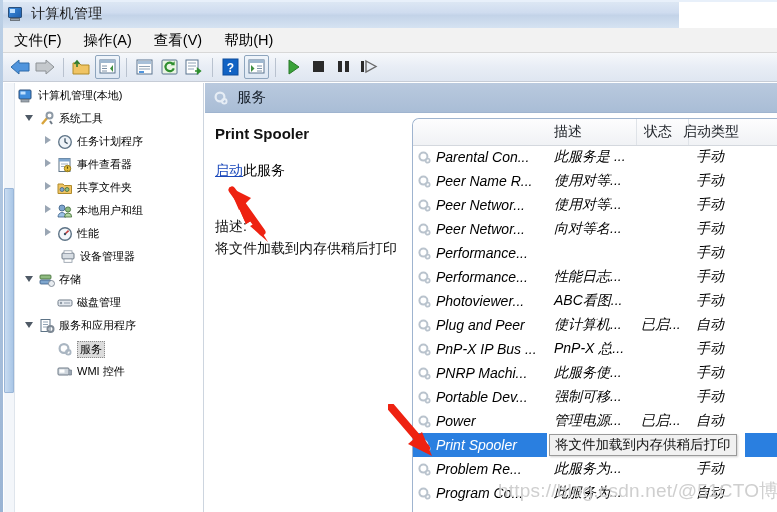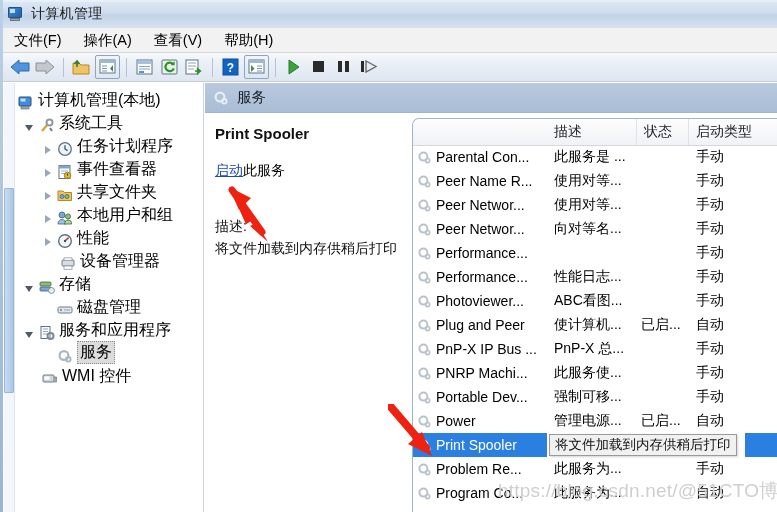--- a/index.html
+++ b/index.html
@@ -5,21 +5,21 @@
   html,body{margin:0;padding:0;}
   body{
     width:777px;height:512px;overflow:hidden;
     font-family:"Liberation Sans","DejaVu Sans",sans-serif;
     font-size:13px;color:#000;background:#fff;
   }
   #app{position:relative;width:777px;height:512px;overflow:hidden;background:#fff;}
 
   
   .titlebar{
-    position:absolute;left:0;top:0;width:777px;height:28px;
+    position:absolute;left:0;top:0;width:679px;height:28px;
     background:linear-gradient(to bottom,#dfe9f5 0%,#cfdcef 45%,#c3d3e8 55%,#d6e3f2 100%);
     display:flex;align-items:center;padding-left:7px;box-sizing:border-box;
   }
   .titlebar .tbicon{width:17px;height:16px;margin-right:7px;position:relative;flex:none;}
   .titlebar .tbtext{font-size:14px;color:#1b1b1b;letter-spacing:.3px;}
   .winborder-left{position:absolute;left:0;top:0;width:3px;height:512px;background:linear-gradient(to bottom,#bcd0e6,#9ab4d4);}
   .winborder-top{position:absolute;left:0;top:0;width:777px;height:2px;background:#e8f0fa;}
 
   
   .mon{position:absolute;left:1px;top:1px;width:14px;height:11px;background:linear-gradient(135deg,#3f8ddd,#1d5fae);border:1px solid #2b4f7a;border-radius:1px;box-sizing:border-box;}
@@ -48,21 +48,21 @@
 
   
   .pane-left{
     position:absolute;left:4px;top:83px;width:200px;height:429px;
     background:#fff;border-right:1px solid #cdd5df;box-sizing:border-box;overflow:hidden;
   }
   .scroll-left{position:absolute;left:4px;top:83px;width:10px;height:429px;background:#f3f6fa;border-right:1px solid #dfe5ec;}
   .scroll-left .thumb{position:absolute;left:0px;top:105px;width:10px;height:205px;background:linear-gradient(to right,#c9dcf1,#a9c6e6);border:1px solid #9ab6d8;box-sizing:border-box;border-radius:1px;}
 
   .tree{position:absolute;left:14px;top:83px;width:188px;padding-top:5px;box-sizing:border-box;}
-  .tnode{display:flex;align-items:flex-end;height:23px;white-space:nowrap;font-size:16px;}
+  .tnode{display:flex;align-items:flex-start;height:23px;white-space:nowrap;font-size:11px;}
   .twist{width:13px;height:13px;flex:none;position:relative;}
   .twist i{position:absolute;left:3px;top:2px;width:0;height:0;}
   .twist.closed i{border-top:4.5px solid transparent;border-bottom:4.5px solid transparent;border-left:6px solid #9aa6b4;}
   .twist.open i{border-left:4.5px solid transparent;border-right:4.5px solid transparent;border-top:6px solid #4f5a66;left:1px;top:4px;}
   .tlabel{margin-left:4px;color:#000;}
   .ticon{width:16px;height:16px;flex:none;position:relative;margin-left:2px;}
   .tnode.selected .tlabel{background:#dcdcdc;border:1px dotted #8a8a8a;padding:0 2px;}
 
   
   .rhead{
@@ -99,26 +99,26 @@
     border-top-left-radius:6px;
   }
   .lhead .hc{
     position:absolute;top:0;height:26px;display:flex;align-items:center;
     font-size:14px;color:#20242a;padding-left:7px;box-sizing:border-box;
     border-right:1px solid #dfe3e8;
   }
   .hc.hc0{left:0;width:134px;border-top-left-radius:6px;}
   .hc.hc1{left:134px;width:90px;}
   .hc.hc2{left:224px;width:52px;}
-  .hc.hc3{left:276px;width:89px;border-right:none;}
+  .hc.hc3{left:263px;width:89px;border-right:none;}
   .sortcaret{position:absolute;left:56px;top:5px;width:0;height:0;border-left:6px solid transparent;border-right:6px solid transparent;border-bottom:6px solid #9db6d2;}
 
   .rows{position:absolute;left:0;top:26px;width:365px;}
   .row{position:relative;height:24px;}
-  .cell{position:absolute;top:0;height:24px;display:flex;align-items:center;font-size:14px;color:#000;white-space:nowrap;overflow:hidden;}
+  .cell{position:absolute;top:0;height:24px;display:flex;align-items:center;font-size:14px;color:#000;white-space:nowrap;overflow:hidden;font-style:italic;}
   .c0{left:0;width:134px;padding-left:4px;box-sizing:border-box;}
   .c1{left:134px;width:90px;padding-left:7px;box-sizing:border-box;}
   .c2{left:224px;width:52px;padding-left:4px;box-sizing:border-box;}
   .c3{left:276px;width:89px;padding-left:7px;box-sizing:border-box;}
   .gear{width:15px;height:15px;flex:none;margin-right:4px;position:relative;}
   .row.sel .c0{background:#2a7fe0;color:#fff;border-radius:0;}
   .row.sel .c0 .nm{color:#fff;}
   .row.sel{background:transparent;}
   .selbar{position:absolute;left:0;top:0;width:365px;height:24px;}
   .selbar .selblue{position:absolute;left:0;top:0;width:134px;height:24px;background:#2a7fe0;}
@@ -439,21 +439,21 @@
     <div class="tnode selected" style="padding-left:41px;">
       <span class="ticon">
         <svg width="16" height="16">
             <circle cx="7" cy="7.5" r="4.4" fill="none" stroke="#aab6c2" stroke-width="2.2"></circle>
             <circle cx="11.3" cy="11.3" r="2.3" fill="none" stroke="#aab6c2" stroke-width="1.8"></circle>
           </svg>
       </span>
       <span class="tlabel">服务</span>
     </div>
 
-    <div class="tnode" style="padding-left:26px;">
+    <div class="tnode" style="padding-left:41px;">
       <span class="ticon">
         <svg width="16" height="16">
             <rect x="1" y="4" width="11" height="7" rx="1" fill="#cfd6dd" stroke="#6e7a87"></rect>
             <rect x="2.5" y="5.5" width="5" height="3.2" fill="#fff"></rect>
             <path d="M12 6 h2.5 v5 h-2.5" fill="#9aa6b2" stroke="#6e7a87" stroke-width=".7"></path>
           </svg>
       </span>
       <span class="tlabel">WMI 控件</span>
     </div>
 

